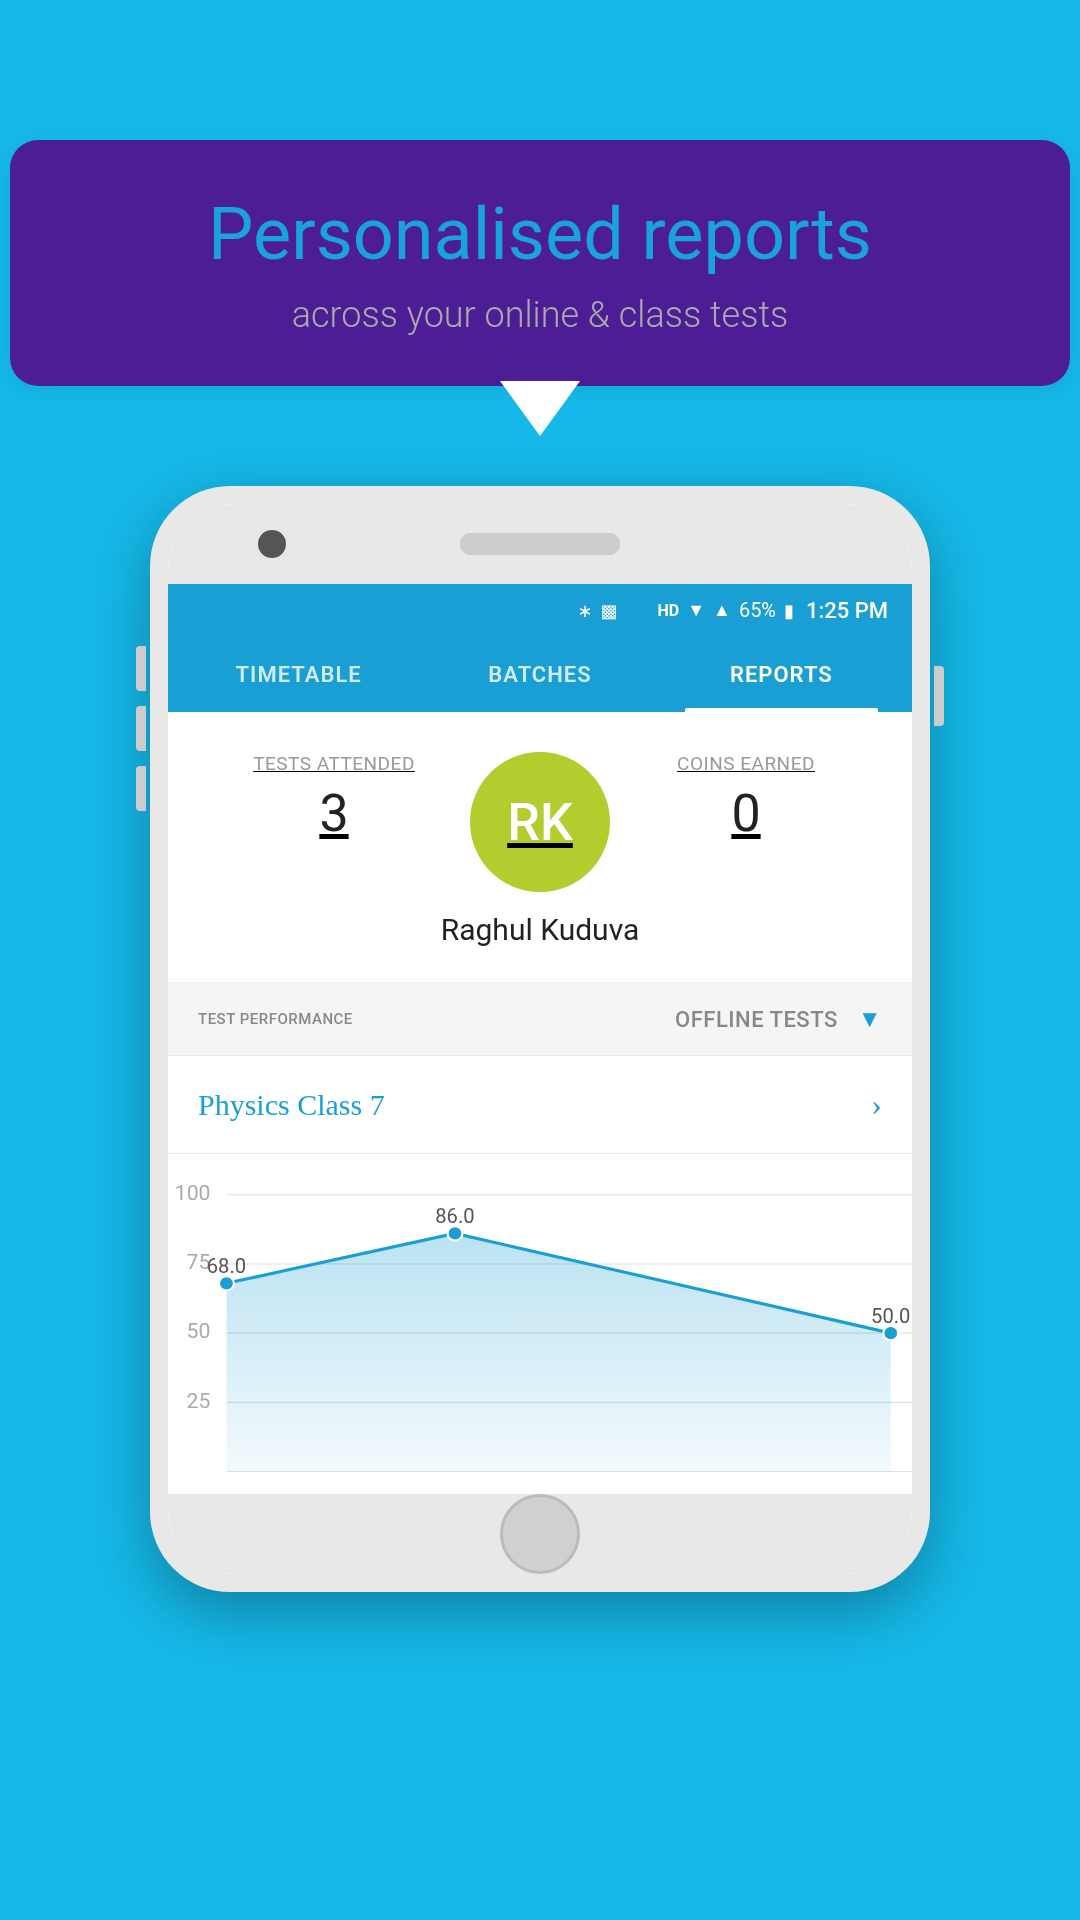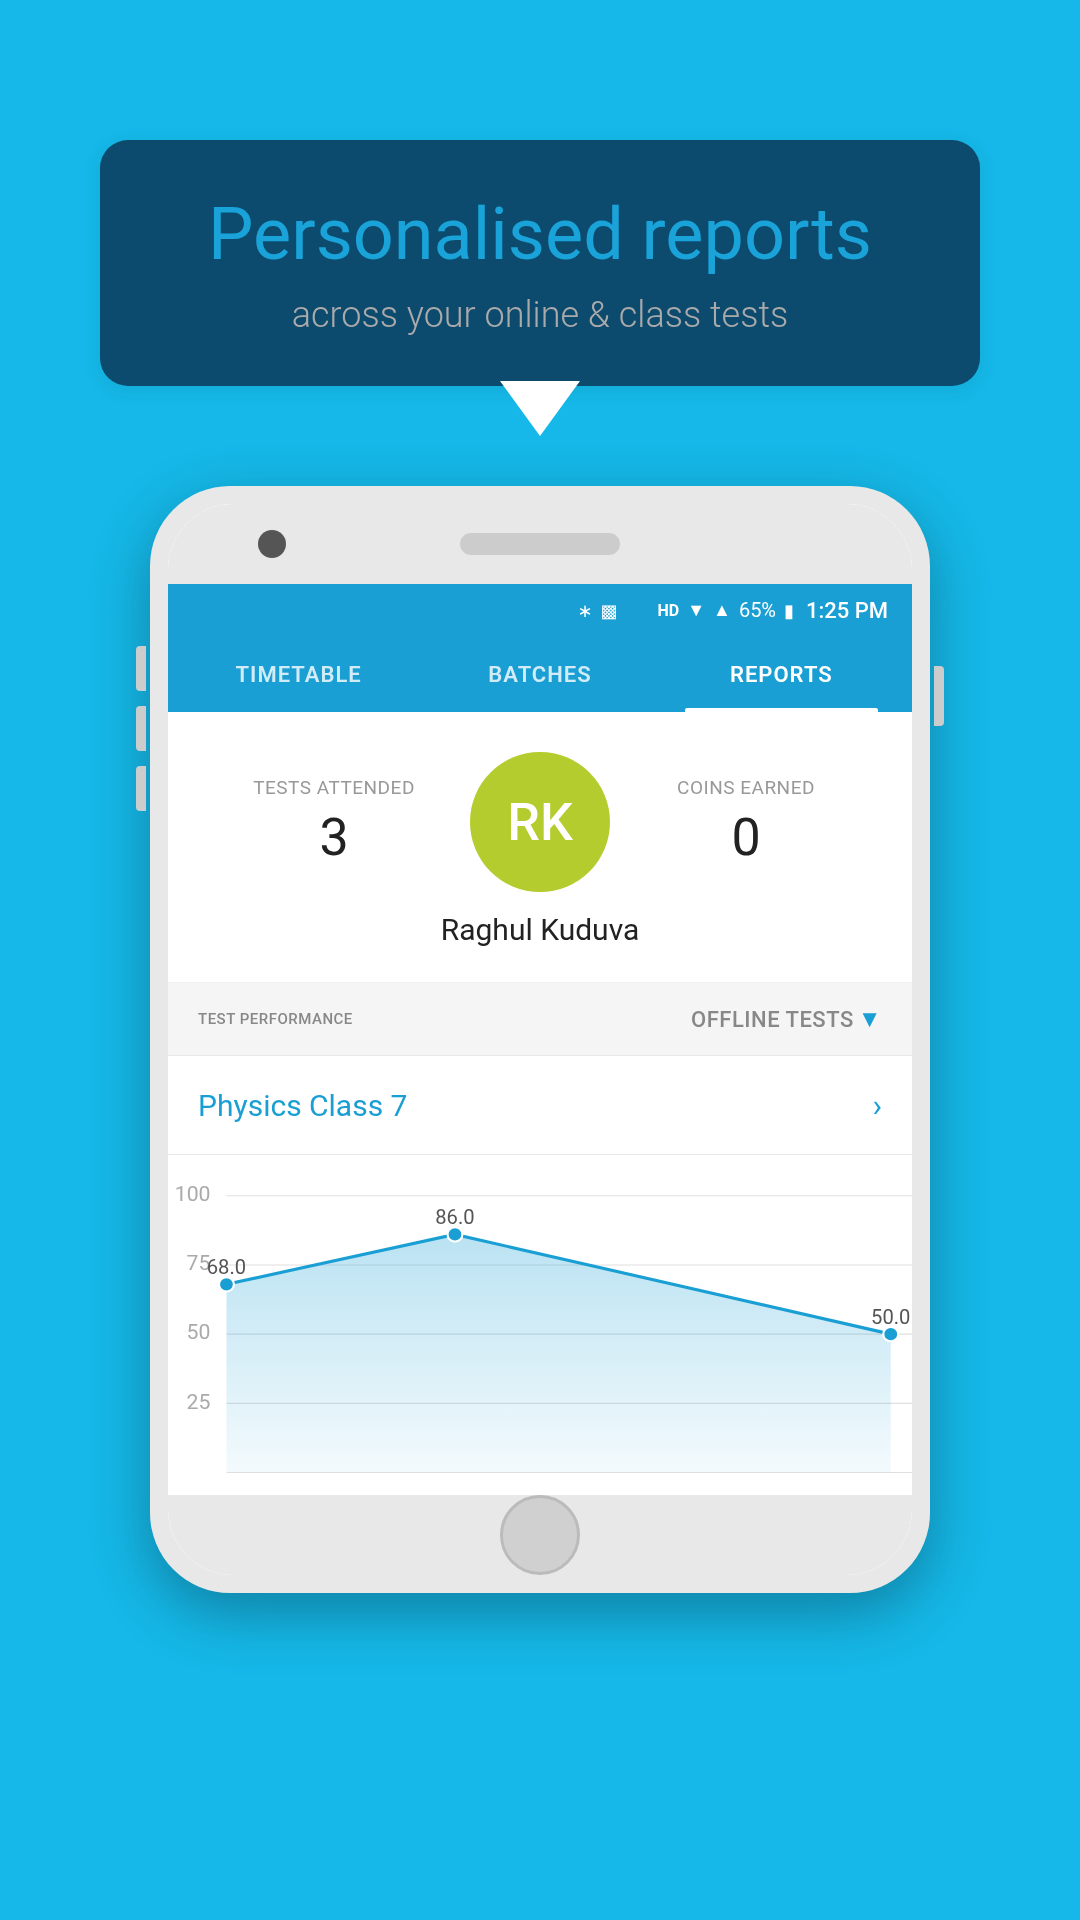--- a/index.html
+++ b/index.html
@@ -11,24 +11,24 @@
       display: flex;
       flex-direction: column;
       align-items: center;
       font-family: 'Roboto', Arial, sans-serif;
       overflow: hidden;
       position: relative;
     }
 
     
     .speech-bubble {
-      background: #0c4a6e;
+      background: #4c1d95;
       border-radius: 28px;
       padding: 55px 70px 50px;
-      width: 880px;
+      width: 1060px;
       margin-top: 140px;
       position: relative;
       text-align: center;
       box-shadow: 0 4px 20px rgba(0,0,0,0.08);
     }
 
     .speech-bubble::after {
       content: '';
       position: absolute;
       bottom: -50px;
@@ -192,23 +192,23 @@
       padding: 40px 30px 35px;
       display: flex;
       flex-direction: column;
       align-items: center;
       border-bottom: 1px solid #f0f0f0;
     }
 
     .profile-row {
       width: 100%;
       display: flex;
-      align-items: center;
       justify-content: space-between;
       margin-bottom: 20px;
+      text-decoration: underline;
     }
 
     .stat-box {
       text-align: center;
       flex: 1;
     }
 
     .stat-label {
       font-size: 19px;
       color: #999;
@@ -260,21 +260,21 @@
     .section-label {
       font-size: 15px;
       color: #888;
       font-weight: 500;
       letter-spacing: 0.5px;
     }
 
     .offline-tests-btn {
       display: flex;
       align-items: center;
-      gap: 4px;
+      gap: 20px;
       font-size: 22px;
       color: #888;
       font-weight: 500;
       letter-spacing: 0.5px;
       cursor: pointer;
     }
 
     .chevron-down {
       font-size: 24px;
       color: #1a9fd4;
@@ -282,20 +282,21 @@
 
     
     .class-row {
       padding: 30px 30px;
       display: flex;
       align-items: center;
       justify-content: space-between;
       border-bottom: 1px solid #e8e8e8;
       background: white;
       cursor: pointer;
+      font-family: Liberation Serif, serif;
     }
 
     .class-name {
       font-size: 30px;
       color: #1a9fd4;
       font-weight: 400;
     }
 
     .chevron-right {
       font-size: 32px;

